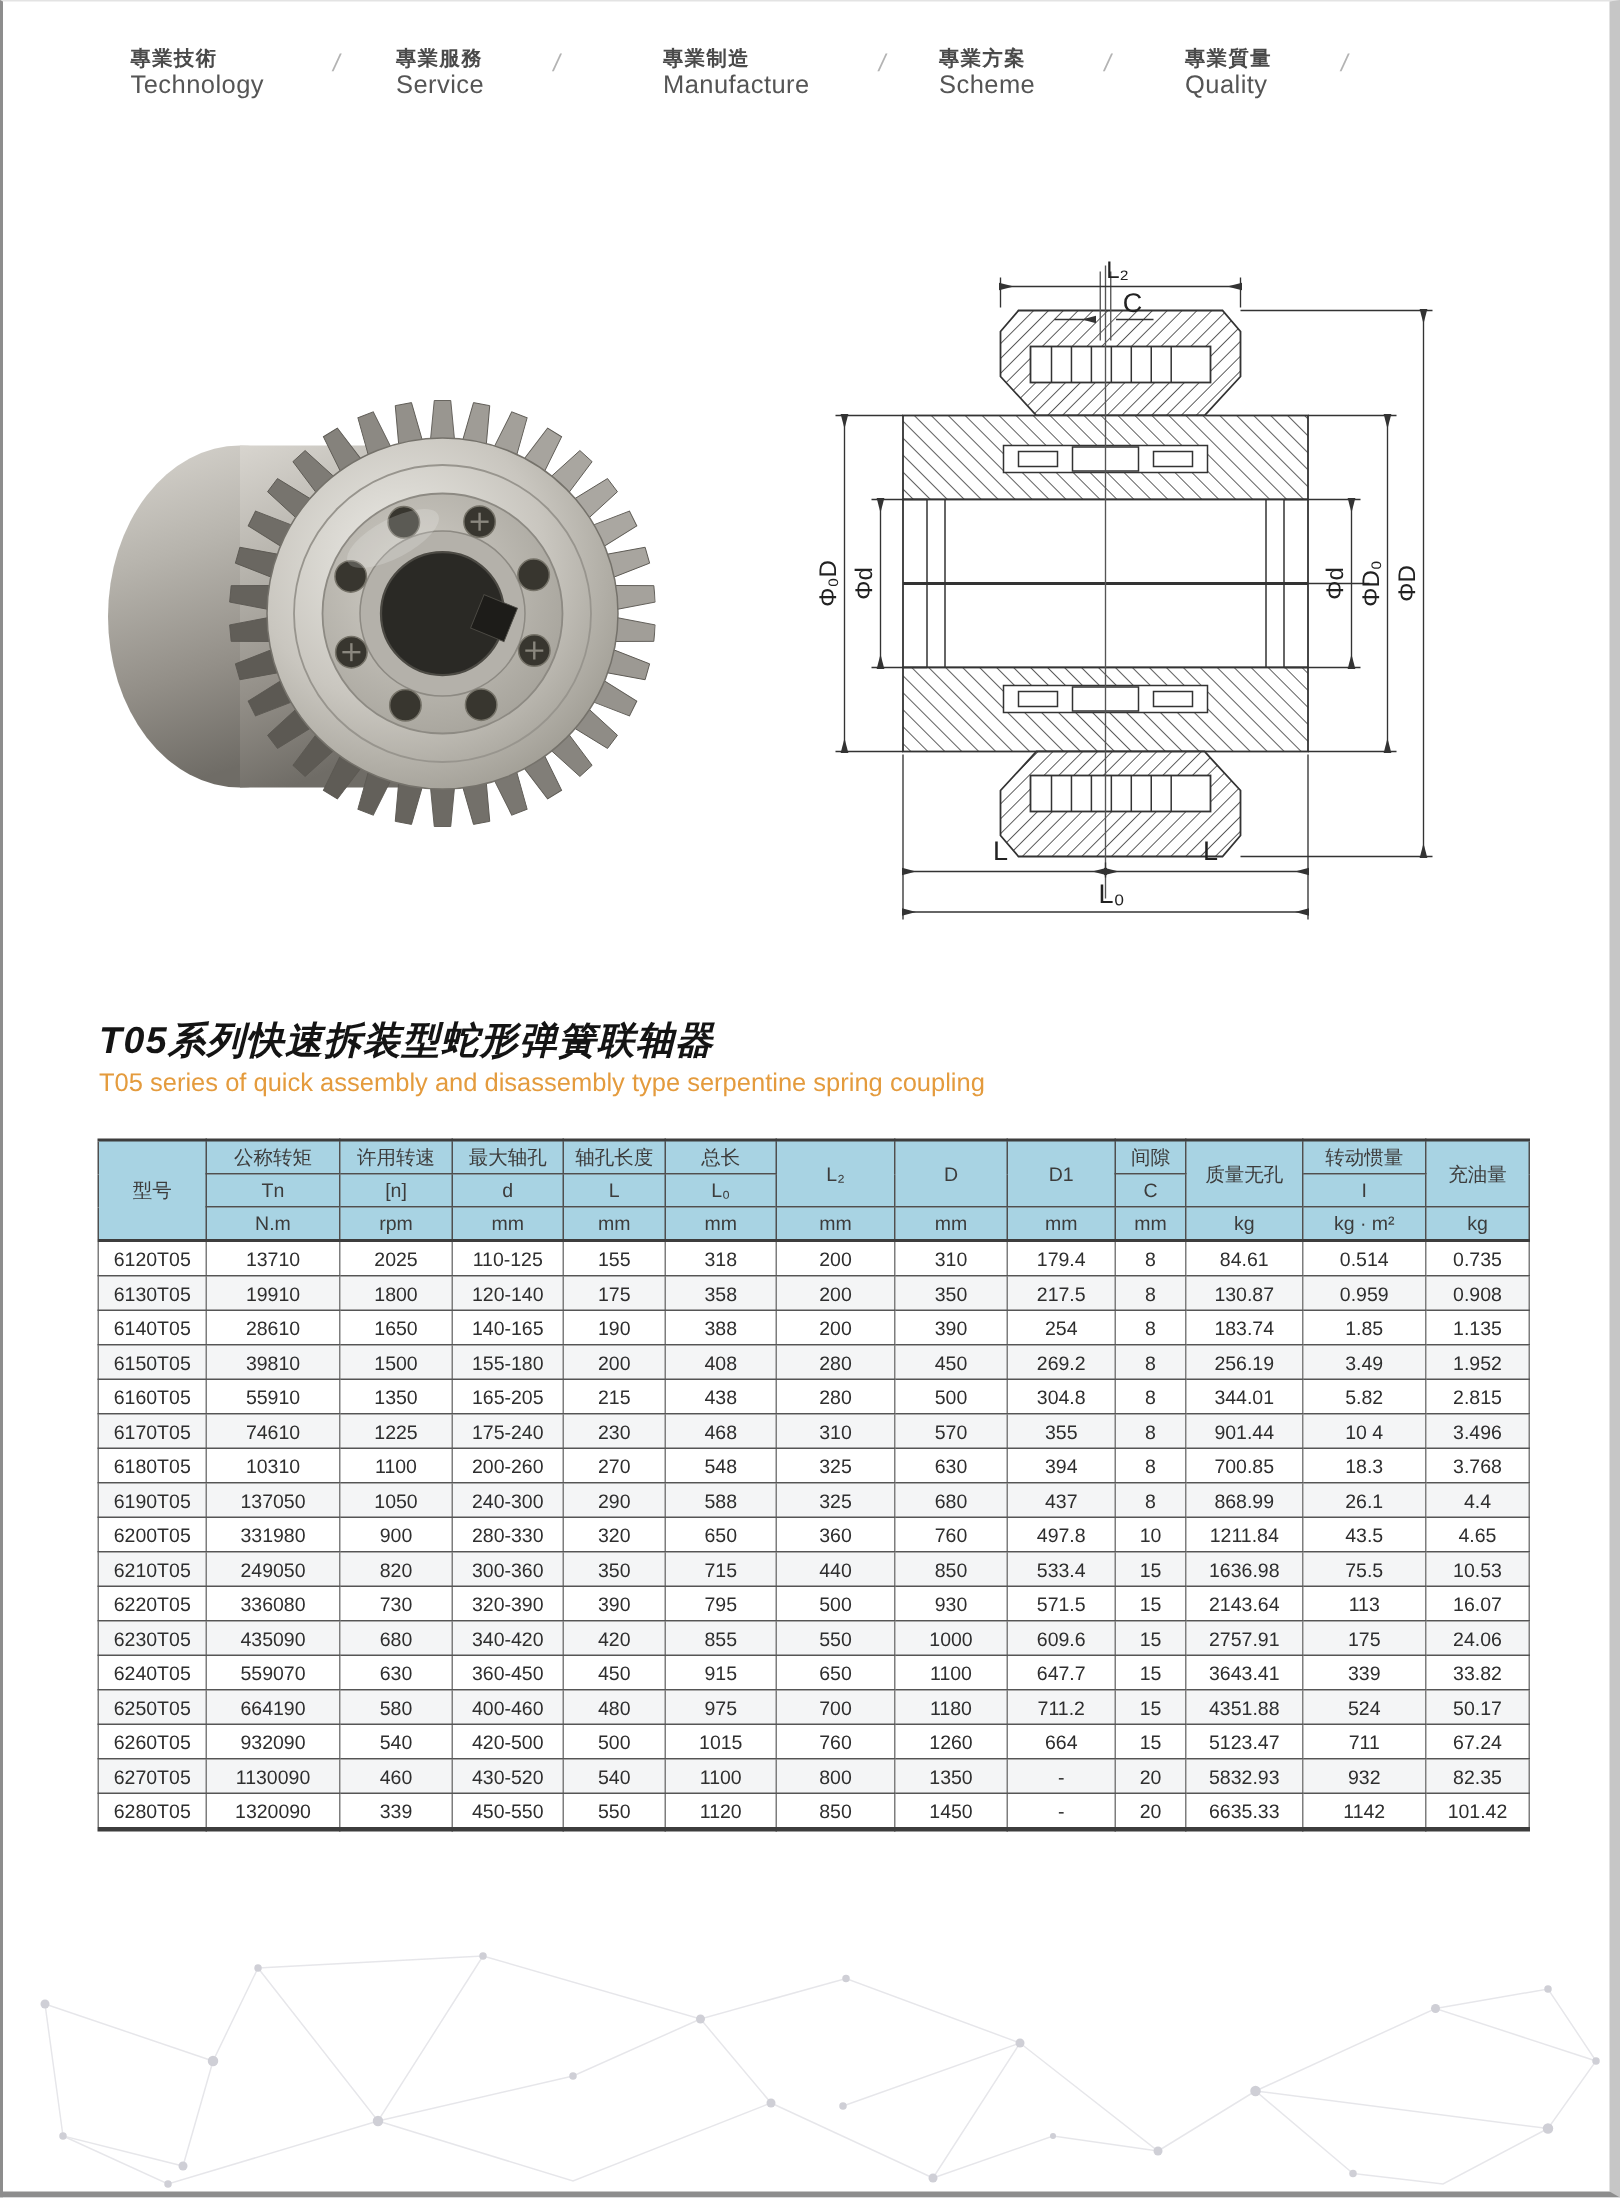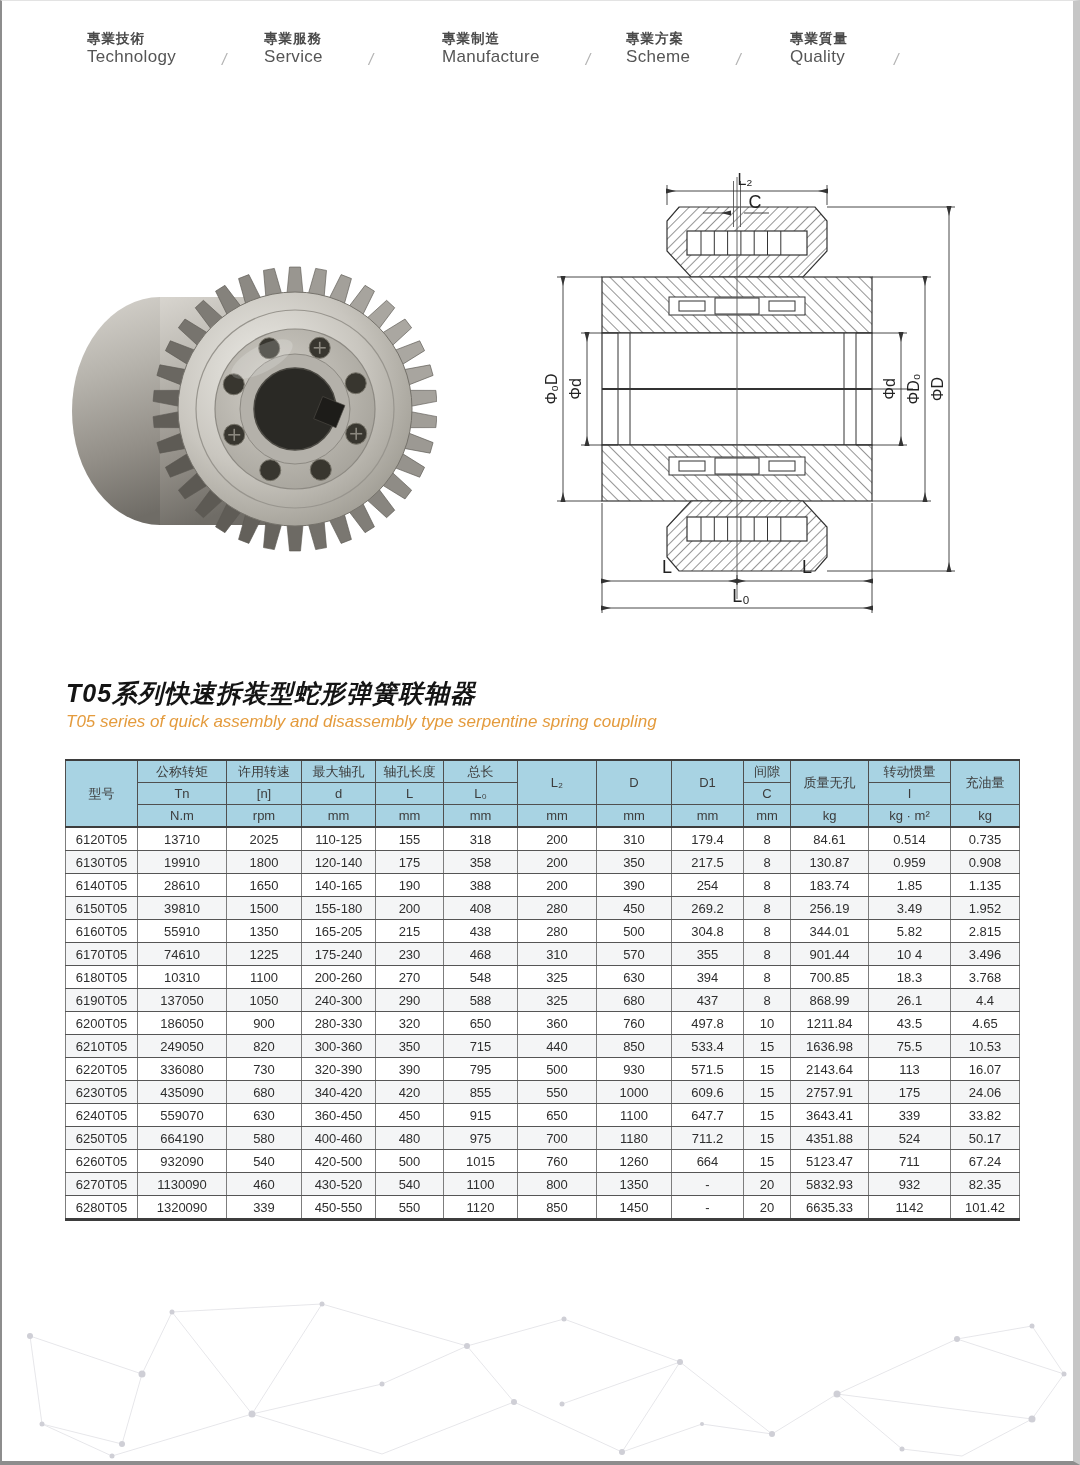--- a/index.html
+++ b/index.html
@@ -4,31 +4,31 @@
 <style>
   html,body{margin:0;padding:0;background:#eef0f1;}
   body{font-family:"Liberation Sans","DejaVu Sans",sans-serif;}
   .page{
     position:relative;width:1080px;height:1465px;margin:0 auto;background:#ffffff;
     overflow:hidden;box-sizing:border-box;
     border-left:2px solid #8d8d8d;border-bottom:4px solid #8d8d8d;
     border-right:7px solid #c6c6c6;border-top:1px solid #e3e3e3;
   }
   
-  .nav-item{position:absolute;top:30px;display:flex;align-items:flex-end;color:#4a4a4a;}
+  .nav-item{position:absolute;top:30px;display:flex;align-items:flex-start;color:#4a4a4a;}
   .nav-text{display:flex;flex-direction:column;line-height:1.15;}
   .nav-zh{font-size:13.5px;font-weight:bold;letter-spacing:1px;}
   .nav-en{font-size:17px;letter-spacing:.3px;color:#555;}
   .nav-slash{font-size:16px;font-style:italic;color:#b3b3b3;margin-left:46px;transform:translateY(3px);}
   
   .photo-wrap{position:absolute;left:55px;top:240px;width:380px;height:335px;}
   .drawing-wrap{position:absolute;left:515px;top:150px;width:480px;height:475px;}
   
   .sec-title{position:absolute;left:64px;top:676px;font-size:25px;font-weight:bold;color:#141414;letter-spacing:1px;font-style:italic;}
-  .sec-sub{position:absolute;left:64px;top:711px;font-size:17px;font-style:italic;color:#e49b3d;}
+  .sec-sub{position:absolute;left:64px;top:711px;font-size:17px;color:#e49b3d;}
   
   table.spec{position:absolute;left:63px;top:758px;width:954px;border-collapse:collapse;table-layout:fixed;
     border-top:2px solid #3d3d3d;border-bottom:3px solid #3d3d3d;border-left:1.5px solid #3d3d3d;border-right:1.5px solid #3d3d3d;}
   table.spec th{background:#a8d3e3;color:#3c3c3c;font-weight:normal;font-size:13px;
     border:1px solid #4f4f4f;padding:0 1px;height:21px;line-height:1.05;}
   table.spec thead{border-bottom:2px solid #3d3d3d;}
   table.spec td{font-size:13px;color:#2e2e2e;text-align:center;height:22px;padding:0 1px;
     border-top:1px solid #555;border-bottom:1px solid #555;border-left:1px solid #7d7d7d;border-right:1px solid #7d7d7d;
     white-space:nowrap;overflow:hidden;}
   table.spec tbody tr:nth-child(even) td{background:#f4f5f6;}
@@ -455,21 +455,21 @@
           <td>325</td>
           <td>680</td>
           <td>437</td>
           <td>8</td>
           <td>868.99</td>
           <td>26.1</td>
           <td>4.4</td>
         </tr>
         <tr>
           <td>6200T05</td>
-          <td>186050</td>
+          <td>331980</td>
           <td>900</td>
           <td>280-330</td>
           <td>320</td>
           <td>650</td>
           <td>360</td>
           <td>760</td>
           <td>497.8</td>
           <td>10</td>
           <td>1211.84</td>
           <td>43.5</td>

